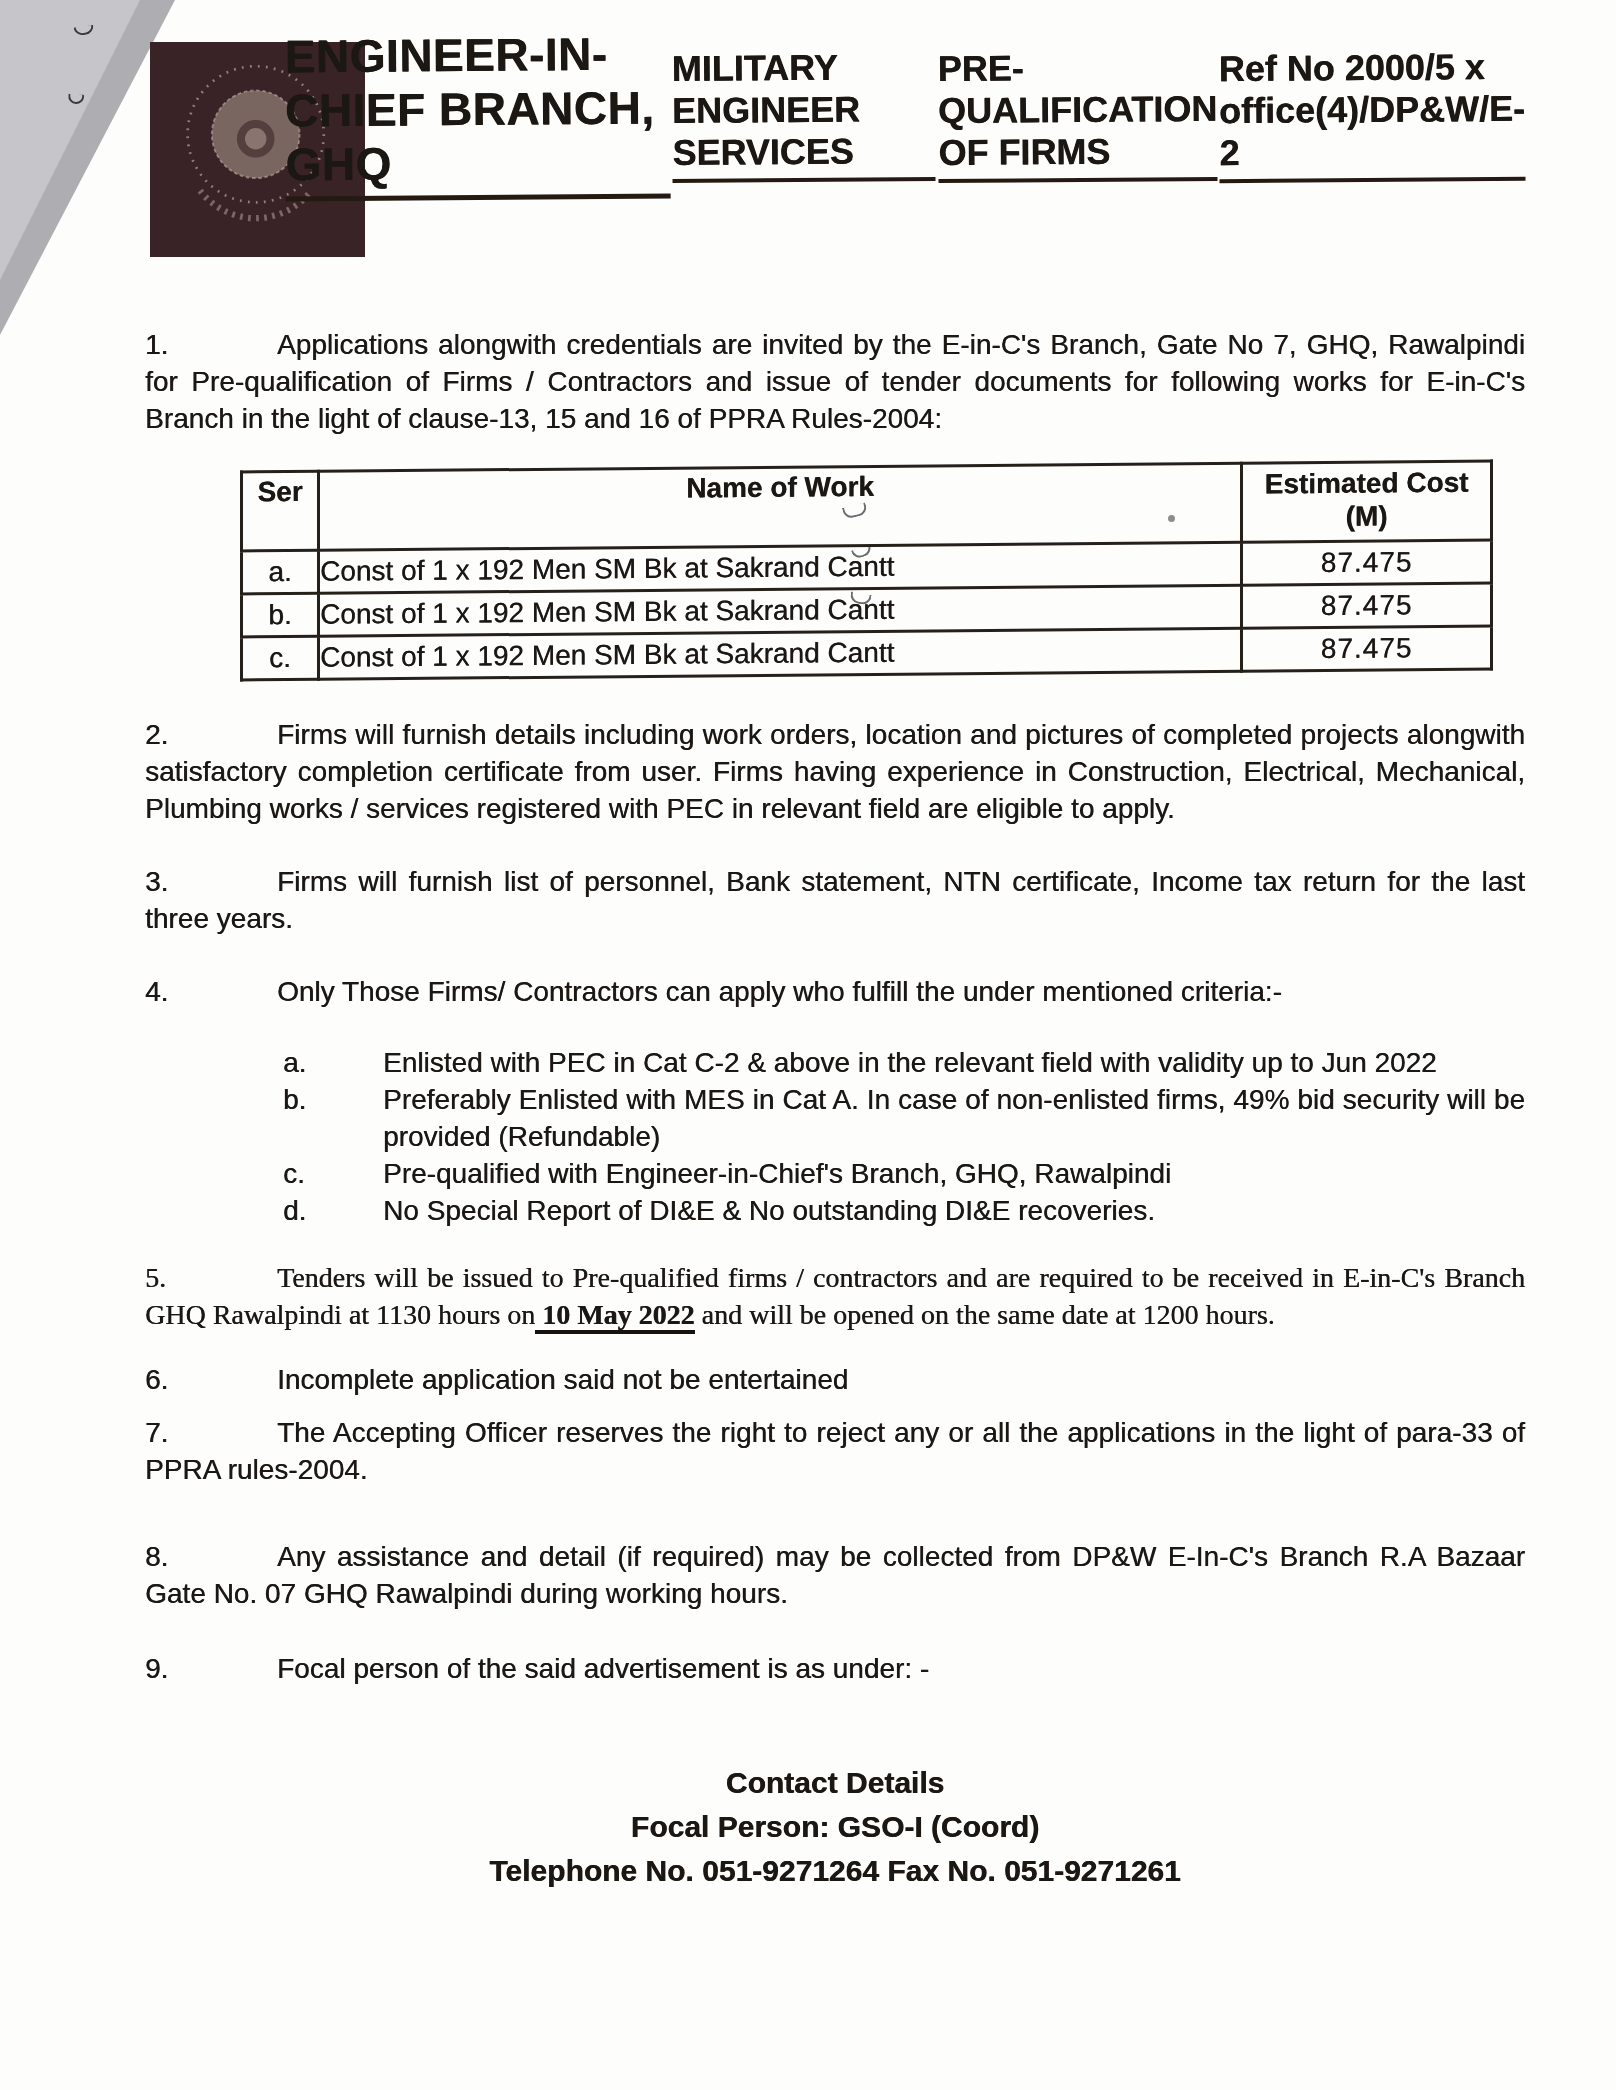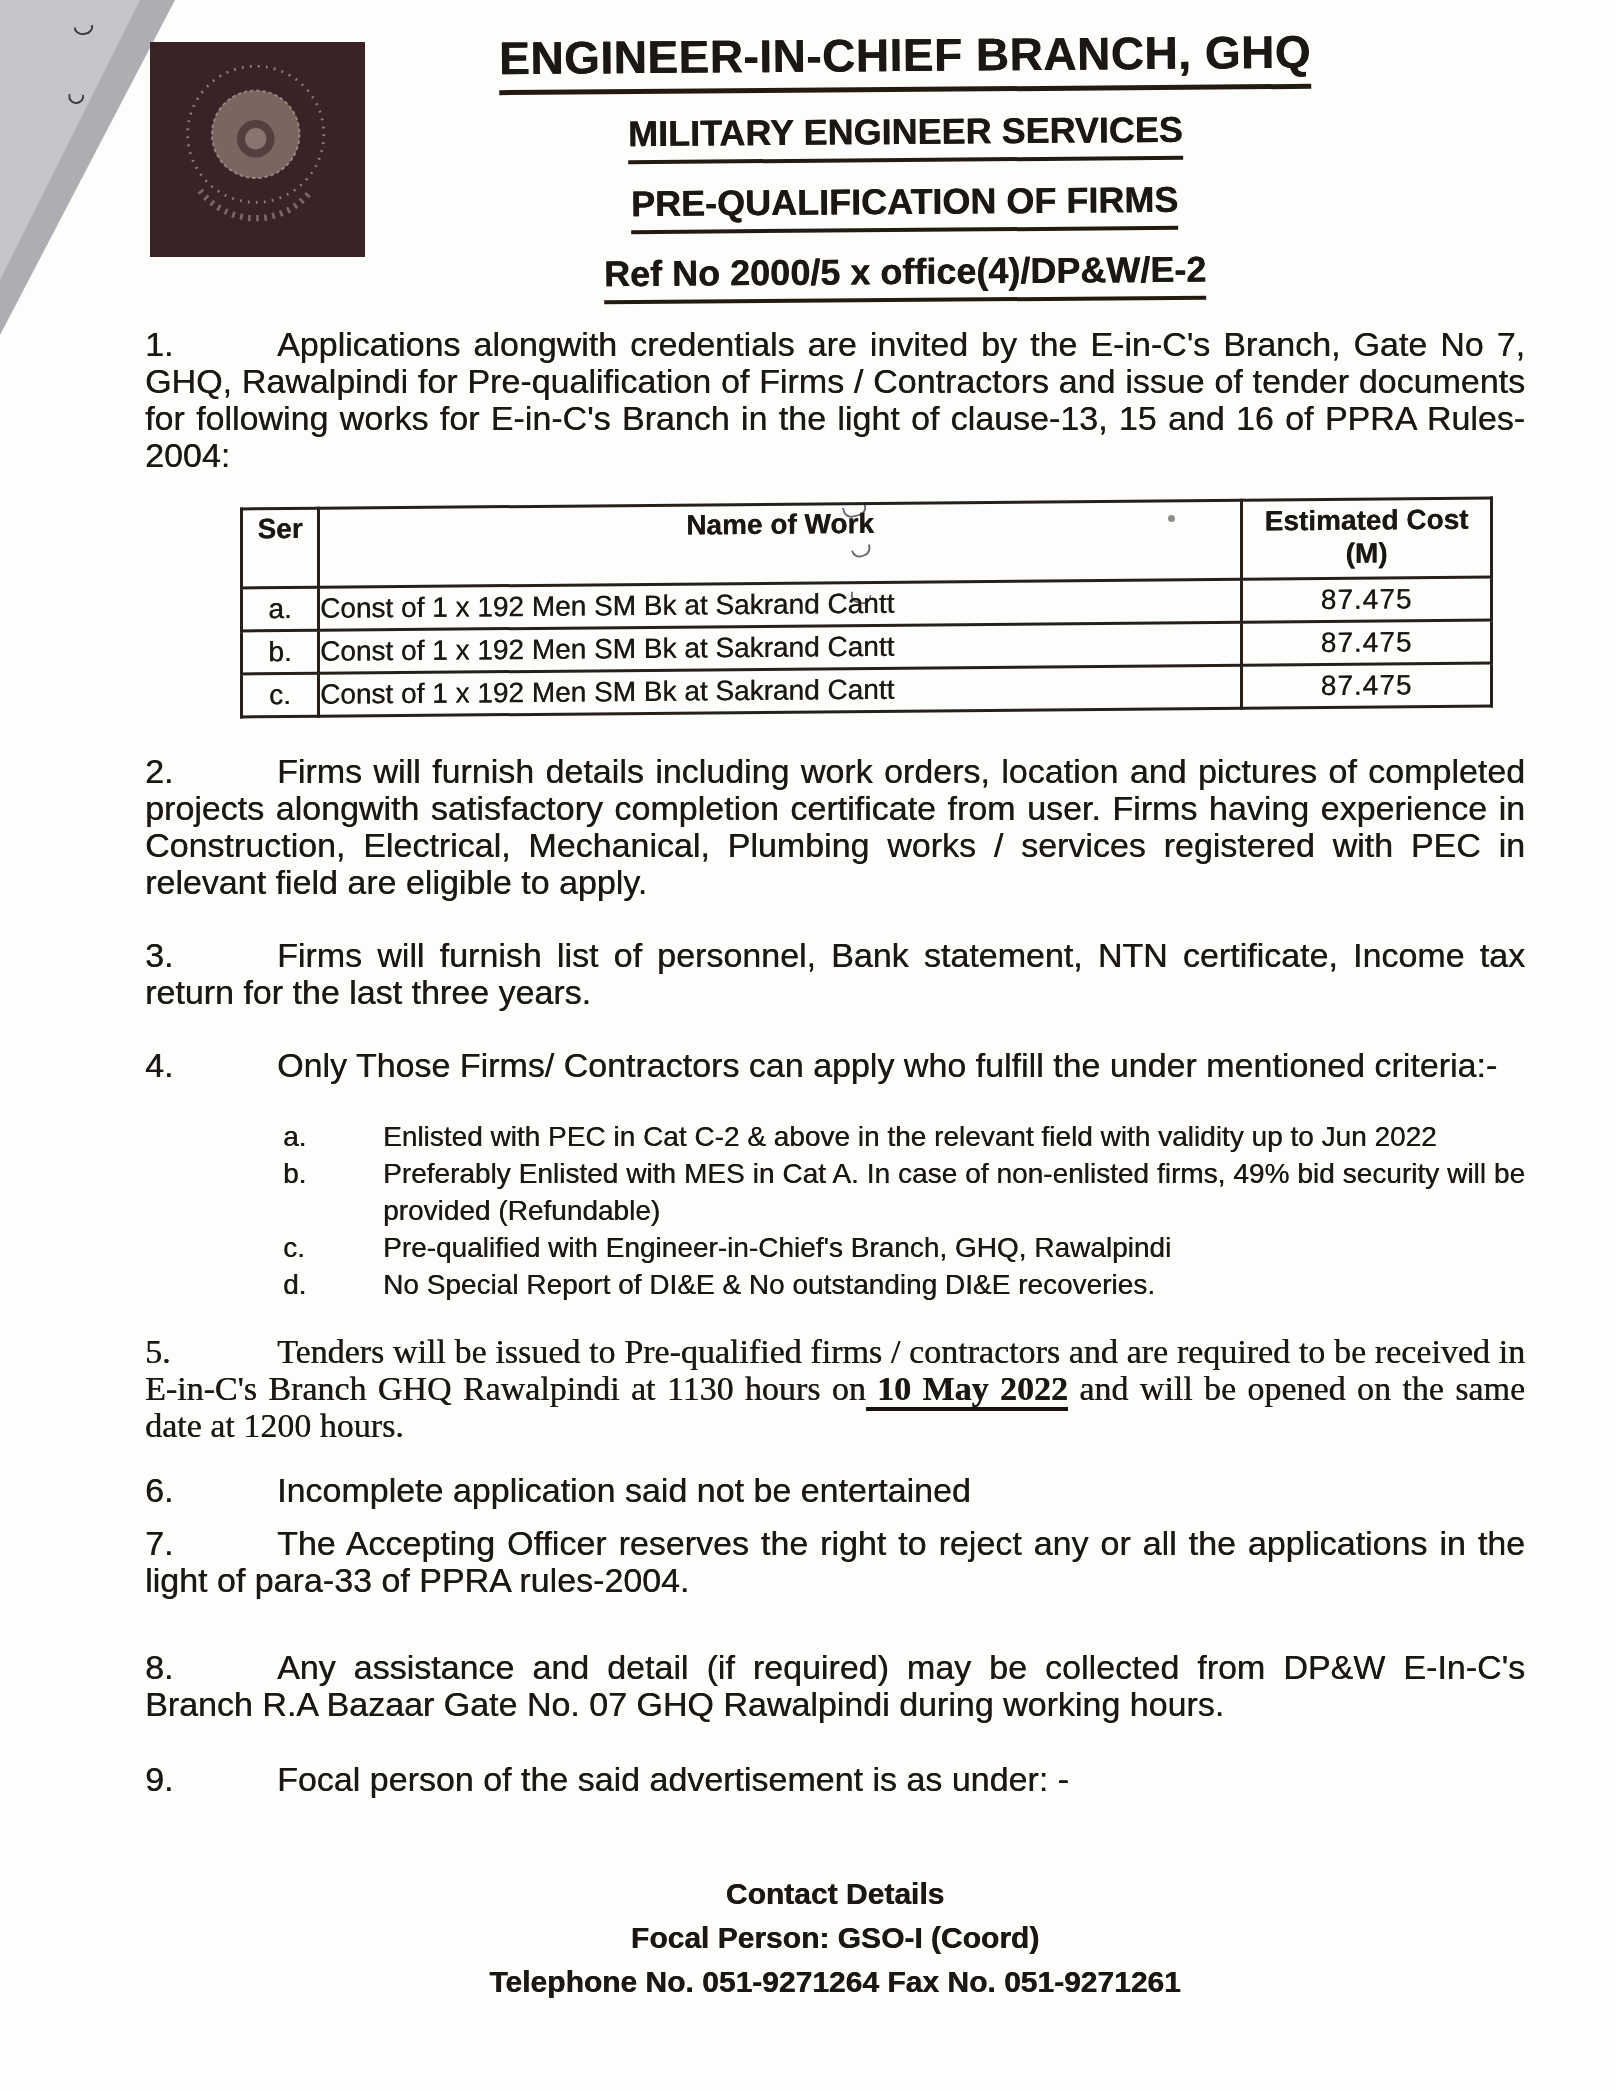--- a/index.html
+++ b/index.html
@@ -26,27 +26,27 @@
     border-radius:0 0 9px 9px; opacity:.8; }
   .pen-h { left:843px; top:505px; width:20px; height:10px; transform:rotate(-14deg); }
   .pen-a { left:852px; top:547px; width:16px; height:8px; transform:rotate(-20deg); }
   .pen-b { left:850px; top:593px; width:17px; height:9px; transform:rotate(10deg); }
 
   .content { position:relative; padding:0 91px 0 145px; }
 
   .header { position:relative; height:300px; }
   .logo { position:absolute; left:5px; top:42px; width:215px; height:215px; }
   .titles { position:absolute; left:140px; right:0; top:28px;
-    display:flex; flex-direction:column; align-items:center; gap:19px; }
+    display:flex; flex-direction:row; align-items:center; gap:2px; }
   .u { display:inline-block; padding-bottom:5px; border-bottom:5px solid #241a12;
     transform:rotate(-0.45deg); }
   .t1 { font-size:46px; font-weight:bold; letter-spacing:.5px; text-shadow:.6px 0 0 #241a12; }
   .t2 { font-size:36px; font-weight:bold; border-bottom-width:4px; text-shadow:.5px 0 0 #241a12; }
 
-  .para { font-size:34px; line-height:37px; text-align:justify;
+  .para { font-size:28px; line-height:37px; text-align:justify;
     text-shadow:.4px 0 0 #33302c; }
   .num { display:inline-block; width:132px; }
   .p1 { margin-top:26px; }
   .p2 { margin-top:40px; }
   .p3 { margin-top:36px; }
   .p4 { margin-top:36px; }
   .p5 { margin-top:30px;font-family:Liberation Serif, serif; }
   .p6 { margin-top:28px; }
   .p7 { margin-top:16px; }
   .p8 { margin-top:50px; }

